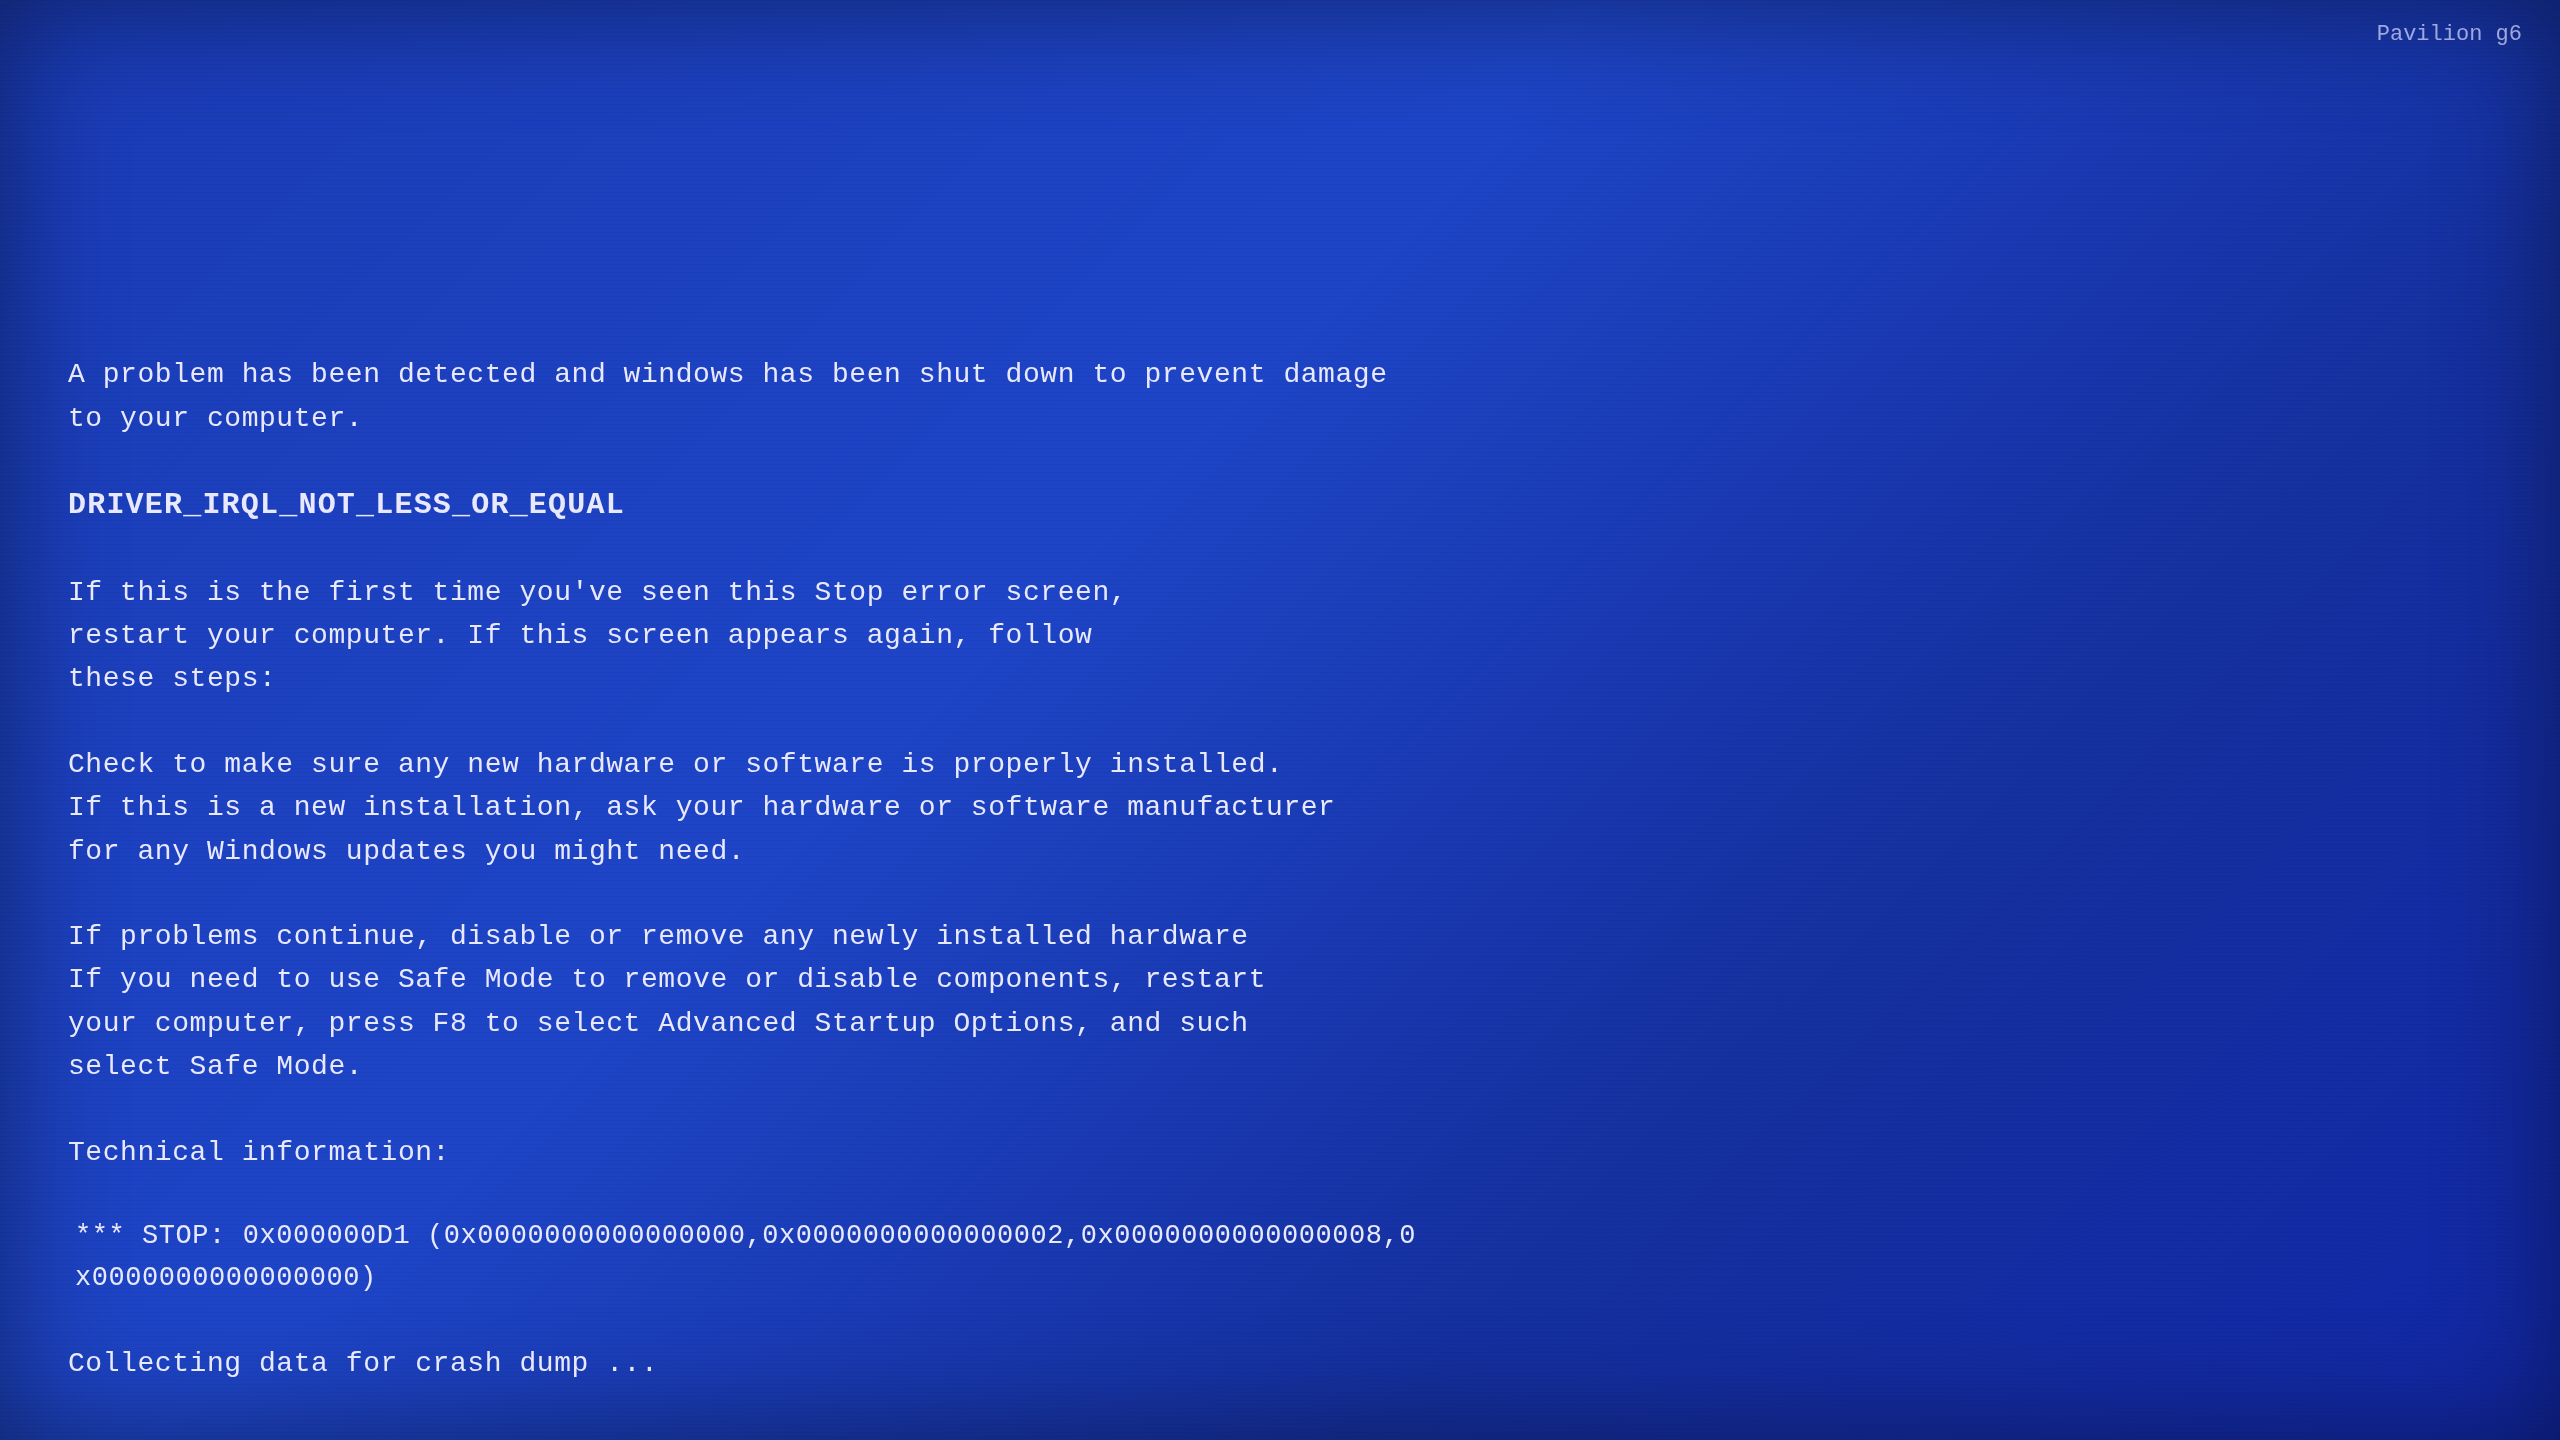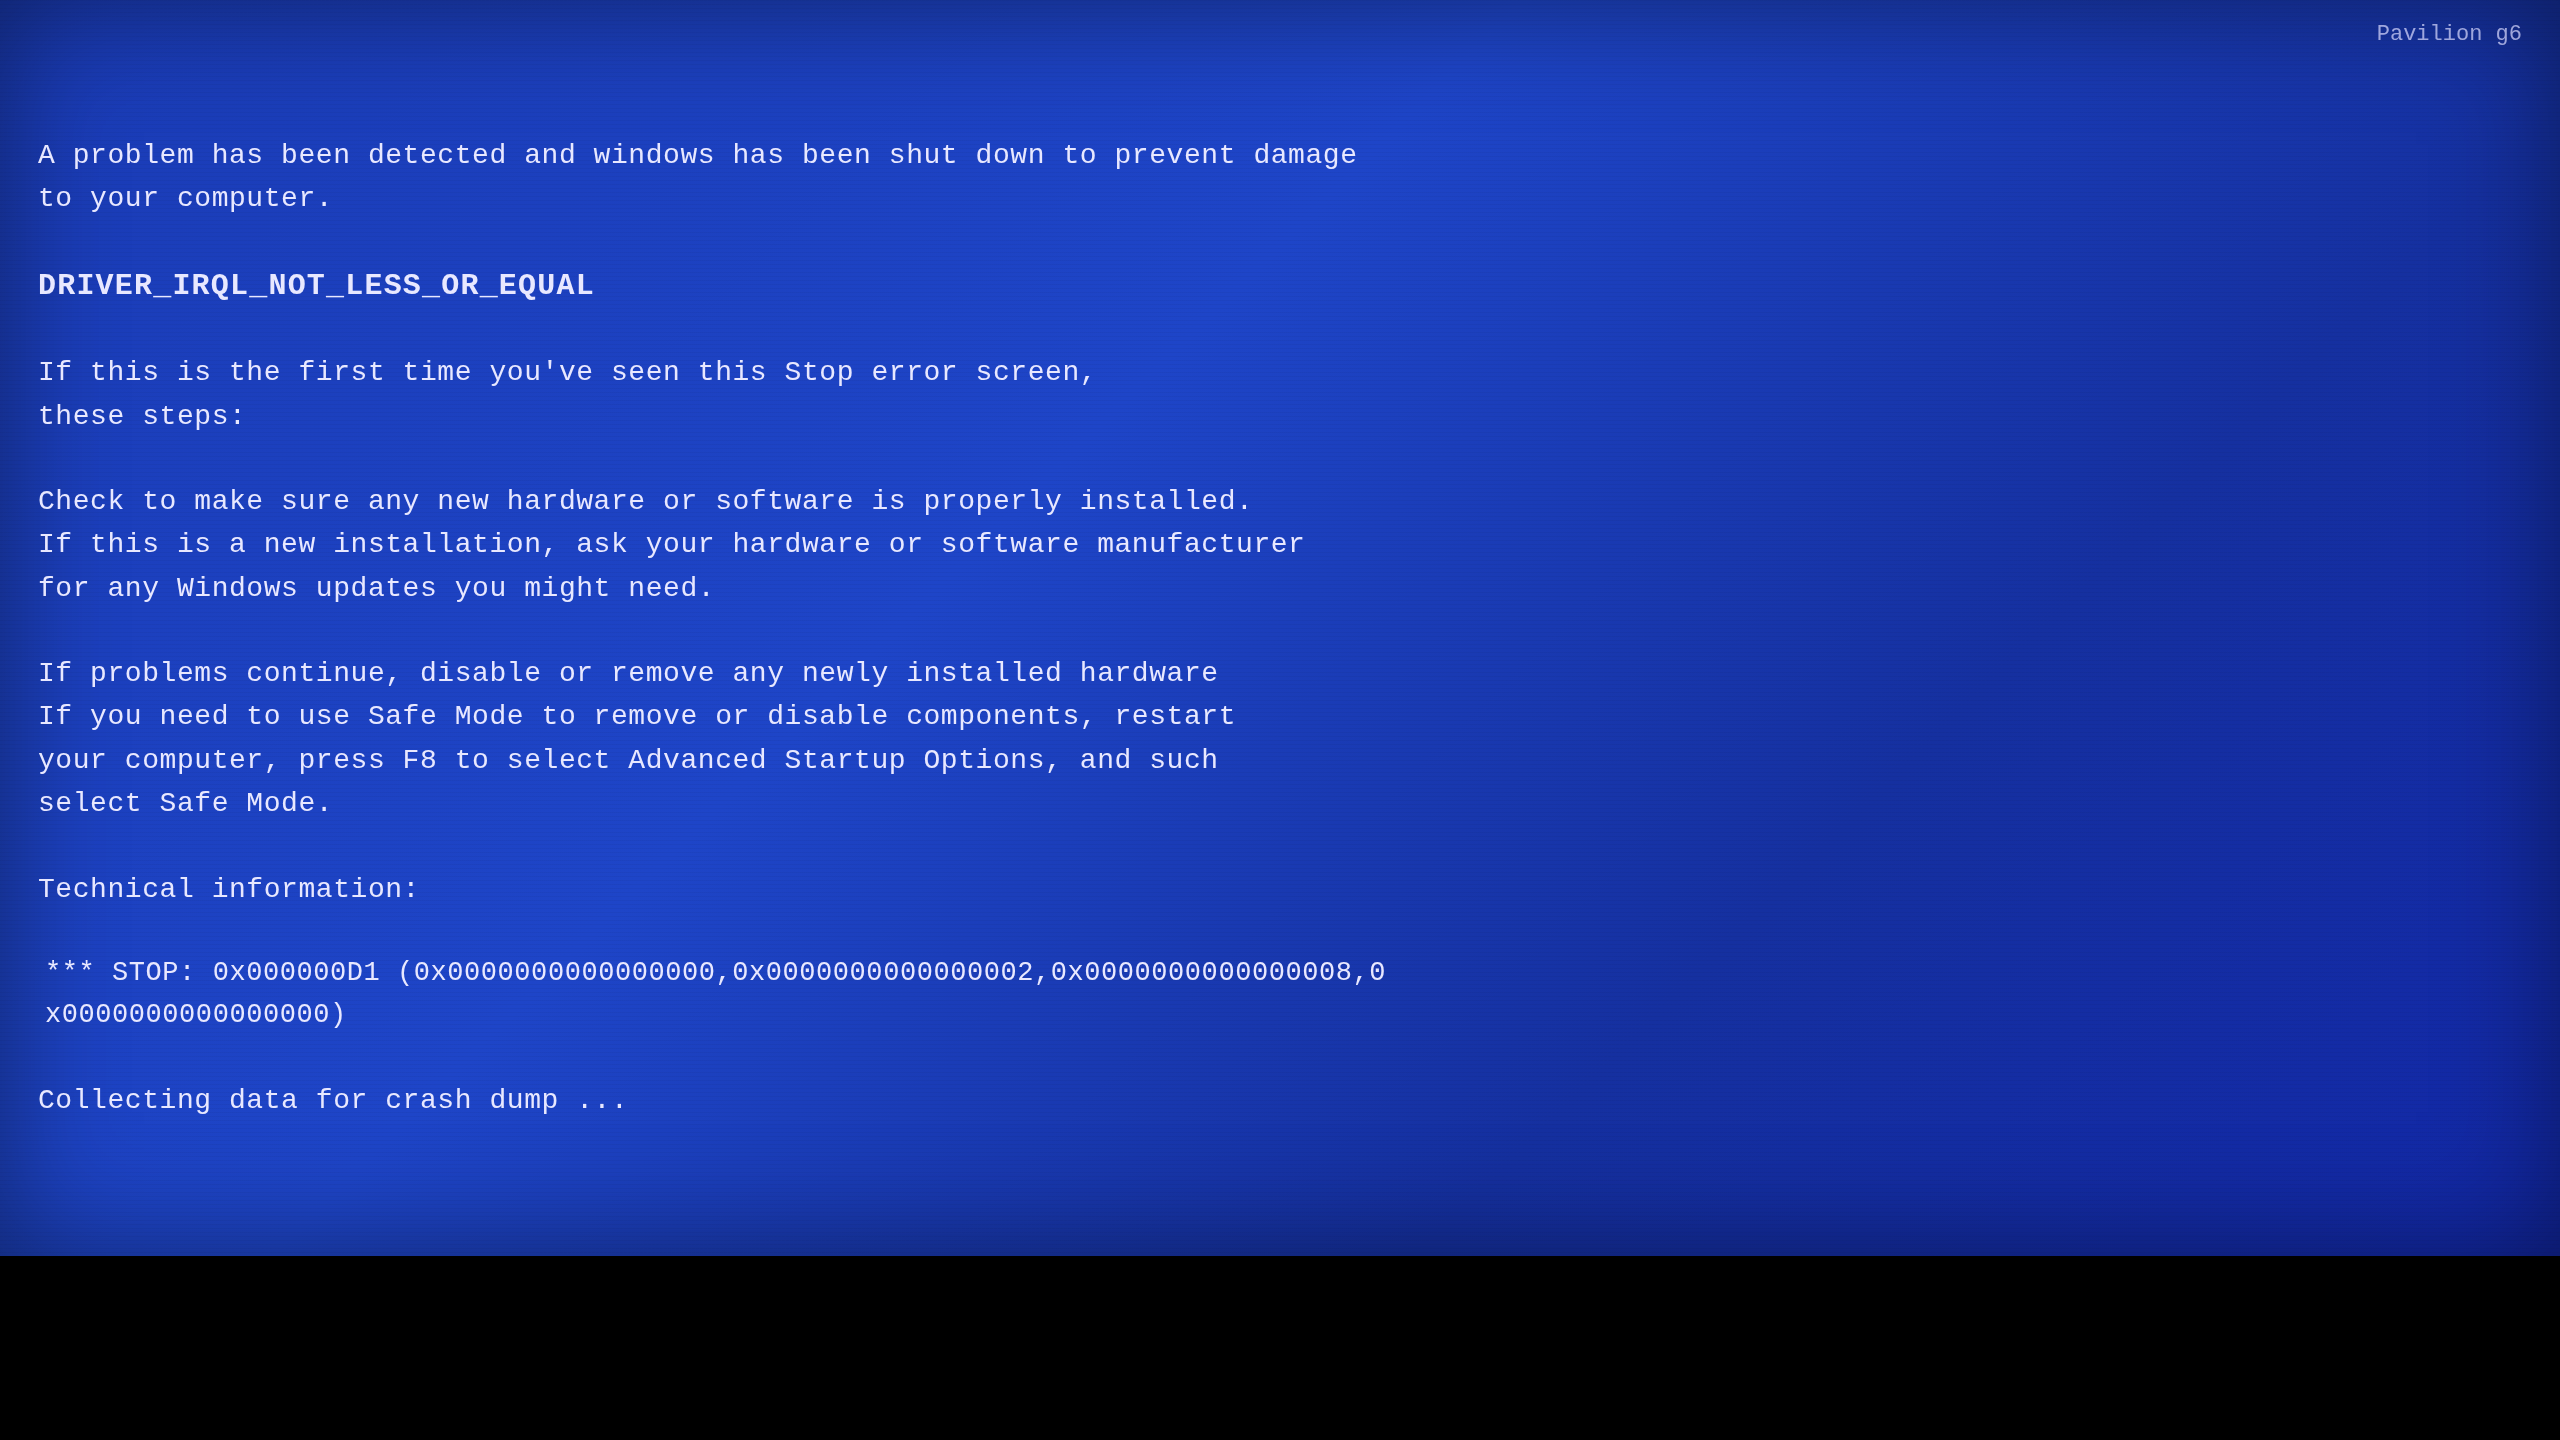--- a/index.html
+++ b/index.html
@@ -10,28 +10,28 @@
 
     html, body {
       width: 2560px;
       height: 1440px;
       background: #000;
       overflow: hidden;
     }
 
     .bsod-screen {
       width: 2560px;
-      height: 1256px;
+      height: 1440px;
       background: #1a3bb5;
       background: linear-gradient(135deg, #1a3bb5 0%, #1e45c8 40%, #1530a0 70%, #1228a8 100%);
       position: relative;
       display: flex;
-      align-items: center;
+      align-items: flex-end;
       justify-content: flex-start;
-      padding: 55px 60px 55px 38px;
+      padding: 55px 60px 55px 68px;
       
       box-shadow: inset 0 0 120px rgba(0,0,0,0.45);
     }
 
     
     .bsod-screen::after {
       content: '';
       position: absolute;
       top: 0; left: 0; right: 0; bottom: 0;
       background: repeating-linear-gradient(
@@ -101,20 +101,21 @@
     <p>A problem has been detected and windows has been shut down to prevent damage</p>
     <p>to your computer.</p>
 
     <div class="spacer"></div>
 
     <p class="error-code">DRIVER_IRQL_NOT_LESS_OR_EQUAL</p>
 
     <div class="spacer"></div>
 
     <p>If this is the first time you've seen this Stop error screen,</p>
+    <p>restart your computer. If this screen appears again, follow</p>
     <p>these steps:</p>
 
     <div class="spacer"></div>
 
     <p>Check to make sure any new hardware or software is properly installed.</p>
     <p>If this is a new installation, ask your hardware or software manufacturer</p>
     <p>for any Windows updates you might need.</p>
 
     <div class="spacer"></div>
 

